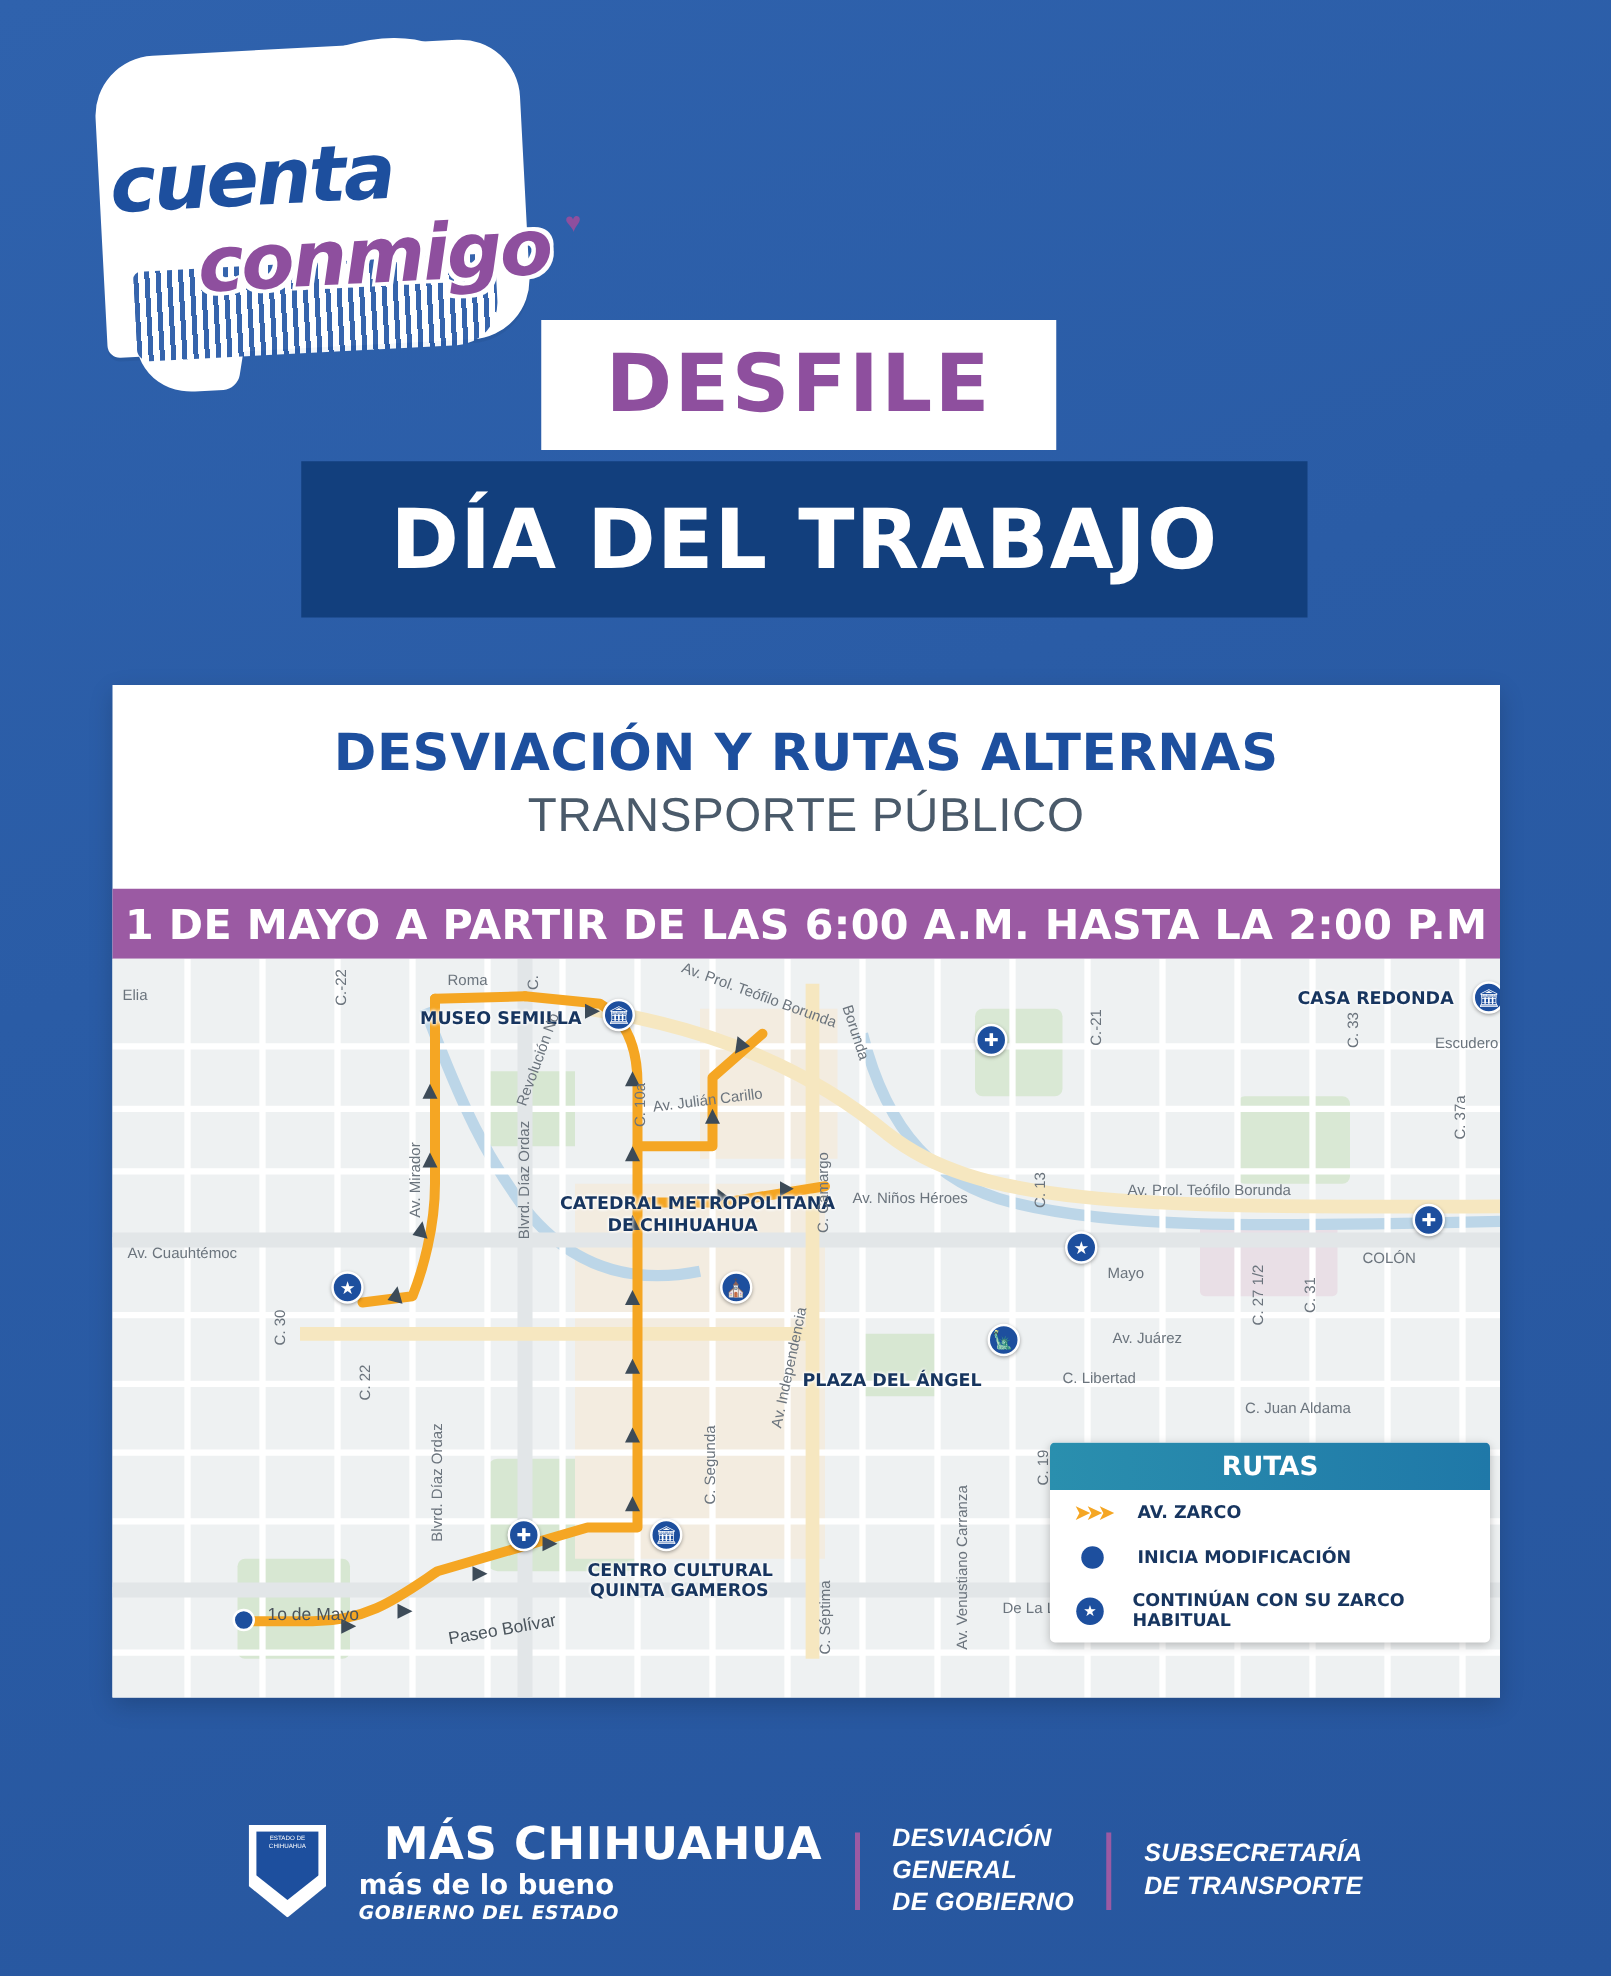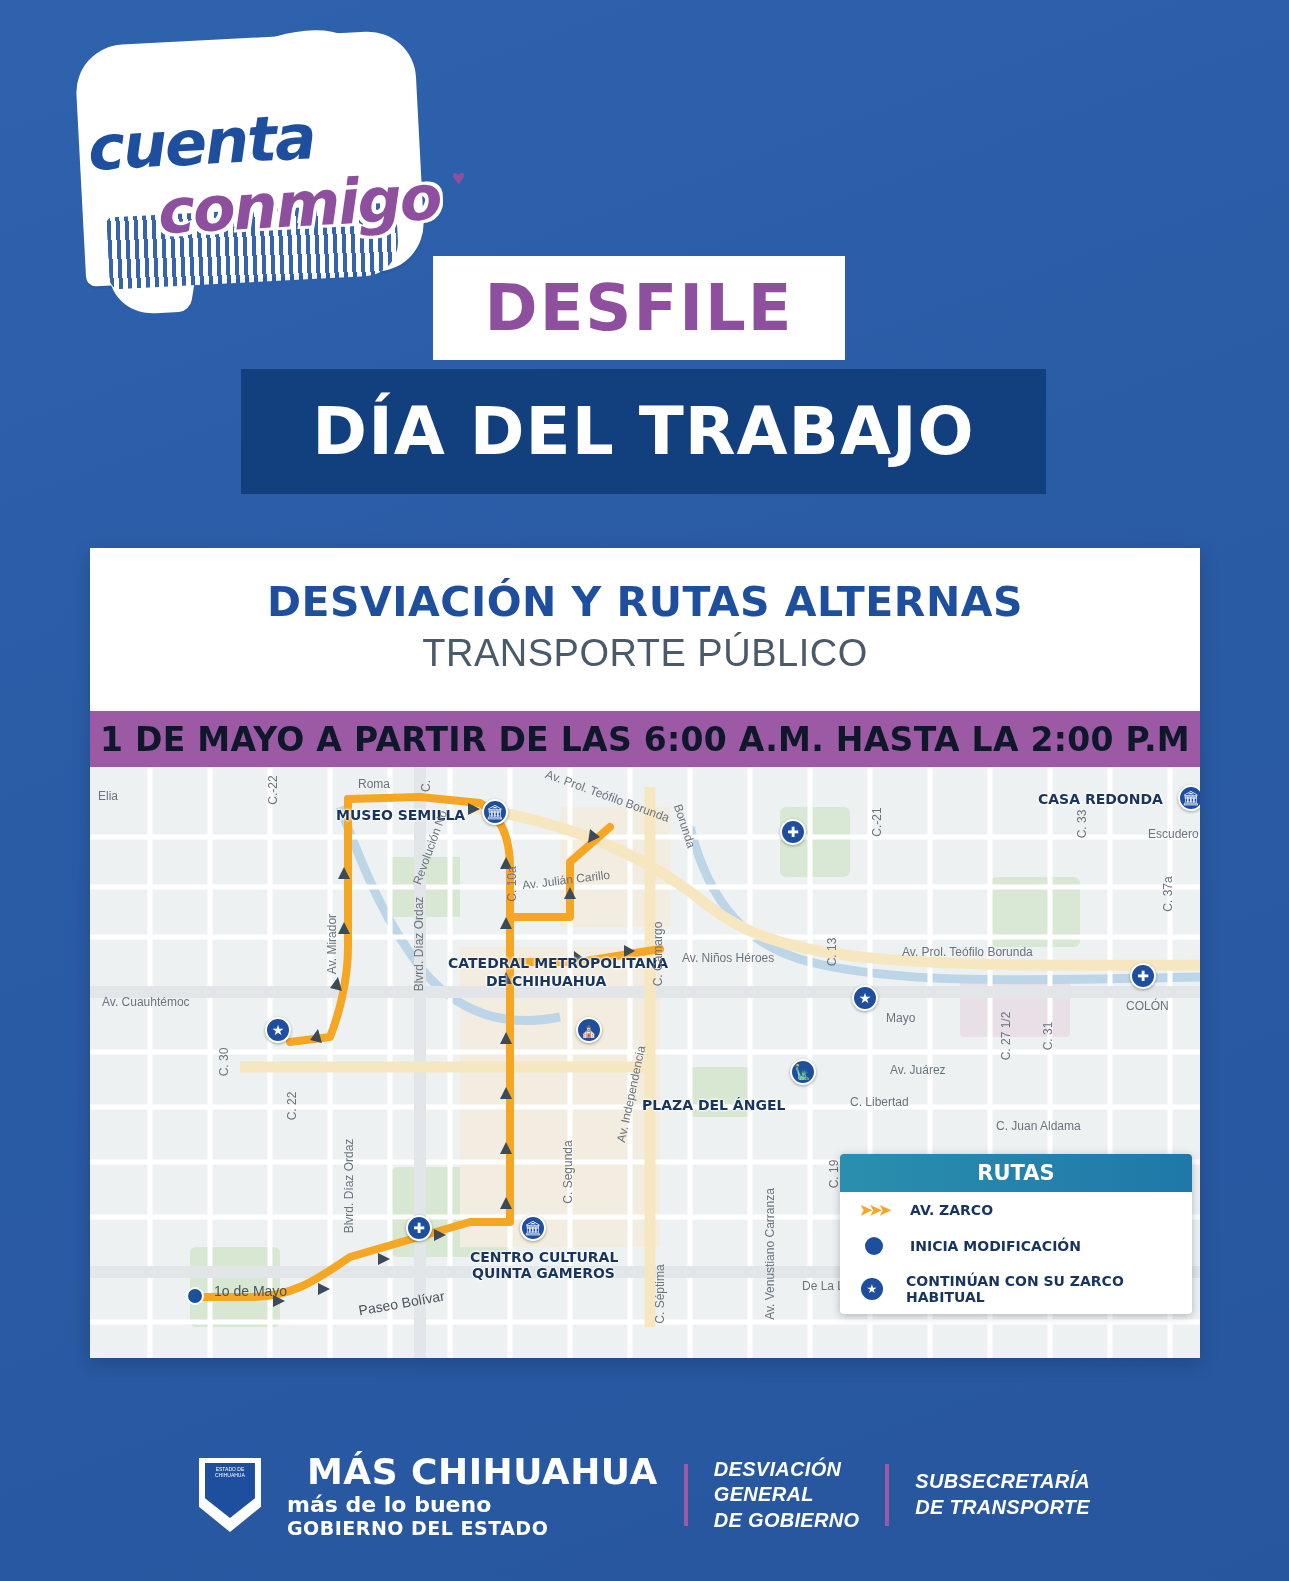--- a/index.html
+++ b/index.html
@@ -147,21 +147,21 @@
     font-family: "Liberation Sans", sans-serif;
   }
   .band-date {
     position: absolute;
     left: 0; top: 163px;
     width: 1110px; height: 56px;
     background: #9b5aa3;
     display: flex; align-items: center; justify-content: center;
   }
   .band-date span {
-    color: #0f172a;
+    color: #ffffff;
     font-weight: bold;
     font-size: 33px;
     letter-spacing: .3px;
     font-family: "DejaVu Sans", sans-serif;
   }
 
   
   .map {
     position: absolute;
     left: 0; top: 219px;
@@ -267,21 +267,21 @@
     padding-top: 3px;
     line-height: 1.25;
     font-family: "Liberation Sans", sans-serif;
   }
   .f-mas {
     color: #fff;
     font-family: "DejaVu Sans", sans-serif;
   }
   .f-mas .l1 { font-size: 36px; font-weight: bold; letter-spacing: .5px; margin-left: 20px; }
   .f-mas .l2 { font-size: 22px; font-weight: bold; }
-  .f-mas .l3 { font-size: 19px; font-weight: bold; letter-spacing: .5px; }
+  .f-mas .l3 { font-size: 15px; font-weight: bold; letter-spacing: .5px; font-style: italic; }
   .f-div { width: 4px; height: 62px; background: #9b5aa3; }
   .f-sec, .f-sub {
     color: #fff;
     font-family: "Liberation Sans", sans-serif;
     font-style: italic;
     font-size: 20px;
     font-weight: bold;
     line-height: 1.28;
     letter-spacing: .3px;
   }
@@ -441,21 +441,21 @@
       <div class="map-label street" style="left:452px; top:22px; transform:rotate(20deg);">Av. Prol. Teófilo Borunda</div>
       <div class="map-label street" style="left:432px; top:106px; transform:rotate(-7deg);">Av. Julián Carillo</div>
       <div class="map-label street" style="left:300px; top:72px; transform:rotate(-70deg);">Revolución No.</div>
       <div class="map-label street" style="left:212px; top:170px; transform:rotate(-90deg);">Av. Mirador</div>
       <div class="map-label street" style="left:282px; top:170px; transform:rotate(-90deg);">Blvrd. Díaz Ordaz</div>
       <div class="map-label street" style="left:12px;  top:228px;">Av. Cuauhtémoc</div>
       <div class="map-label street" style="left:536px; top:180px; transform:rotate(-90deg);">C. Camargo</div>
       <div class="map-label street" style="left:592px; top:184px;">Av. Niños Héroes</div>
       <div class="map-label street" style="left:728px; top:178px; transform:rotate(-90deg);">C. 13</div>
       <div class="map-label street" style="left:812px; top:178px;">Av. Prol. Teófilo Borunda</div>
-      <div class="map-label street" style="left:1000px; top:232px;margin-left:36px;">COLÓN</div>
+      <div class="map-label street" style="left:1000px; top:232px;">COLÓN</div>
 
       <div class="map-label street" style="left:120px; top:288px; transform:rotate(-90deg);">C. 30</div>
       <div class="map-label street" style="left:188px; top:332px; transform:rotate(-90deg);">C. 22</div>
       <div class="map-label street" style="left:796px; top:244px;">Mayo</div>
       <div class="map-label street" style="left:892px; top:262px; transform:rotate(-90deg);">C. 27 1/2</div>
       <div class="map-label street" style="left:944px; top:262px; transform:rotate(-90deg);">C. 31</div>
 
       <div class="map-label street" style="left:800px; top:296px;">Av. Juárez</div>
       <div class="map-label street" style="left:760px; top:328px;">C. Libertad</div>
       <div class="map-label street" style="left:906px; top:352px;">C. Juan Aldama</div>

